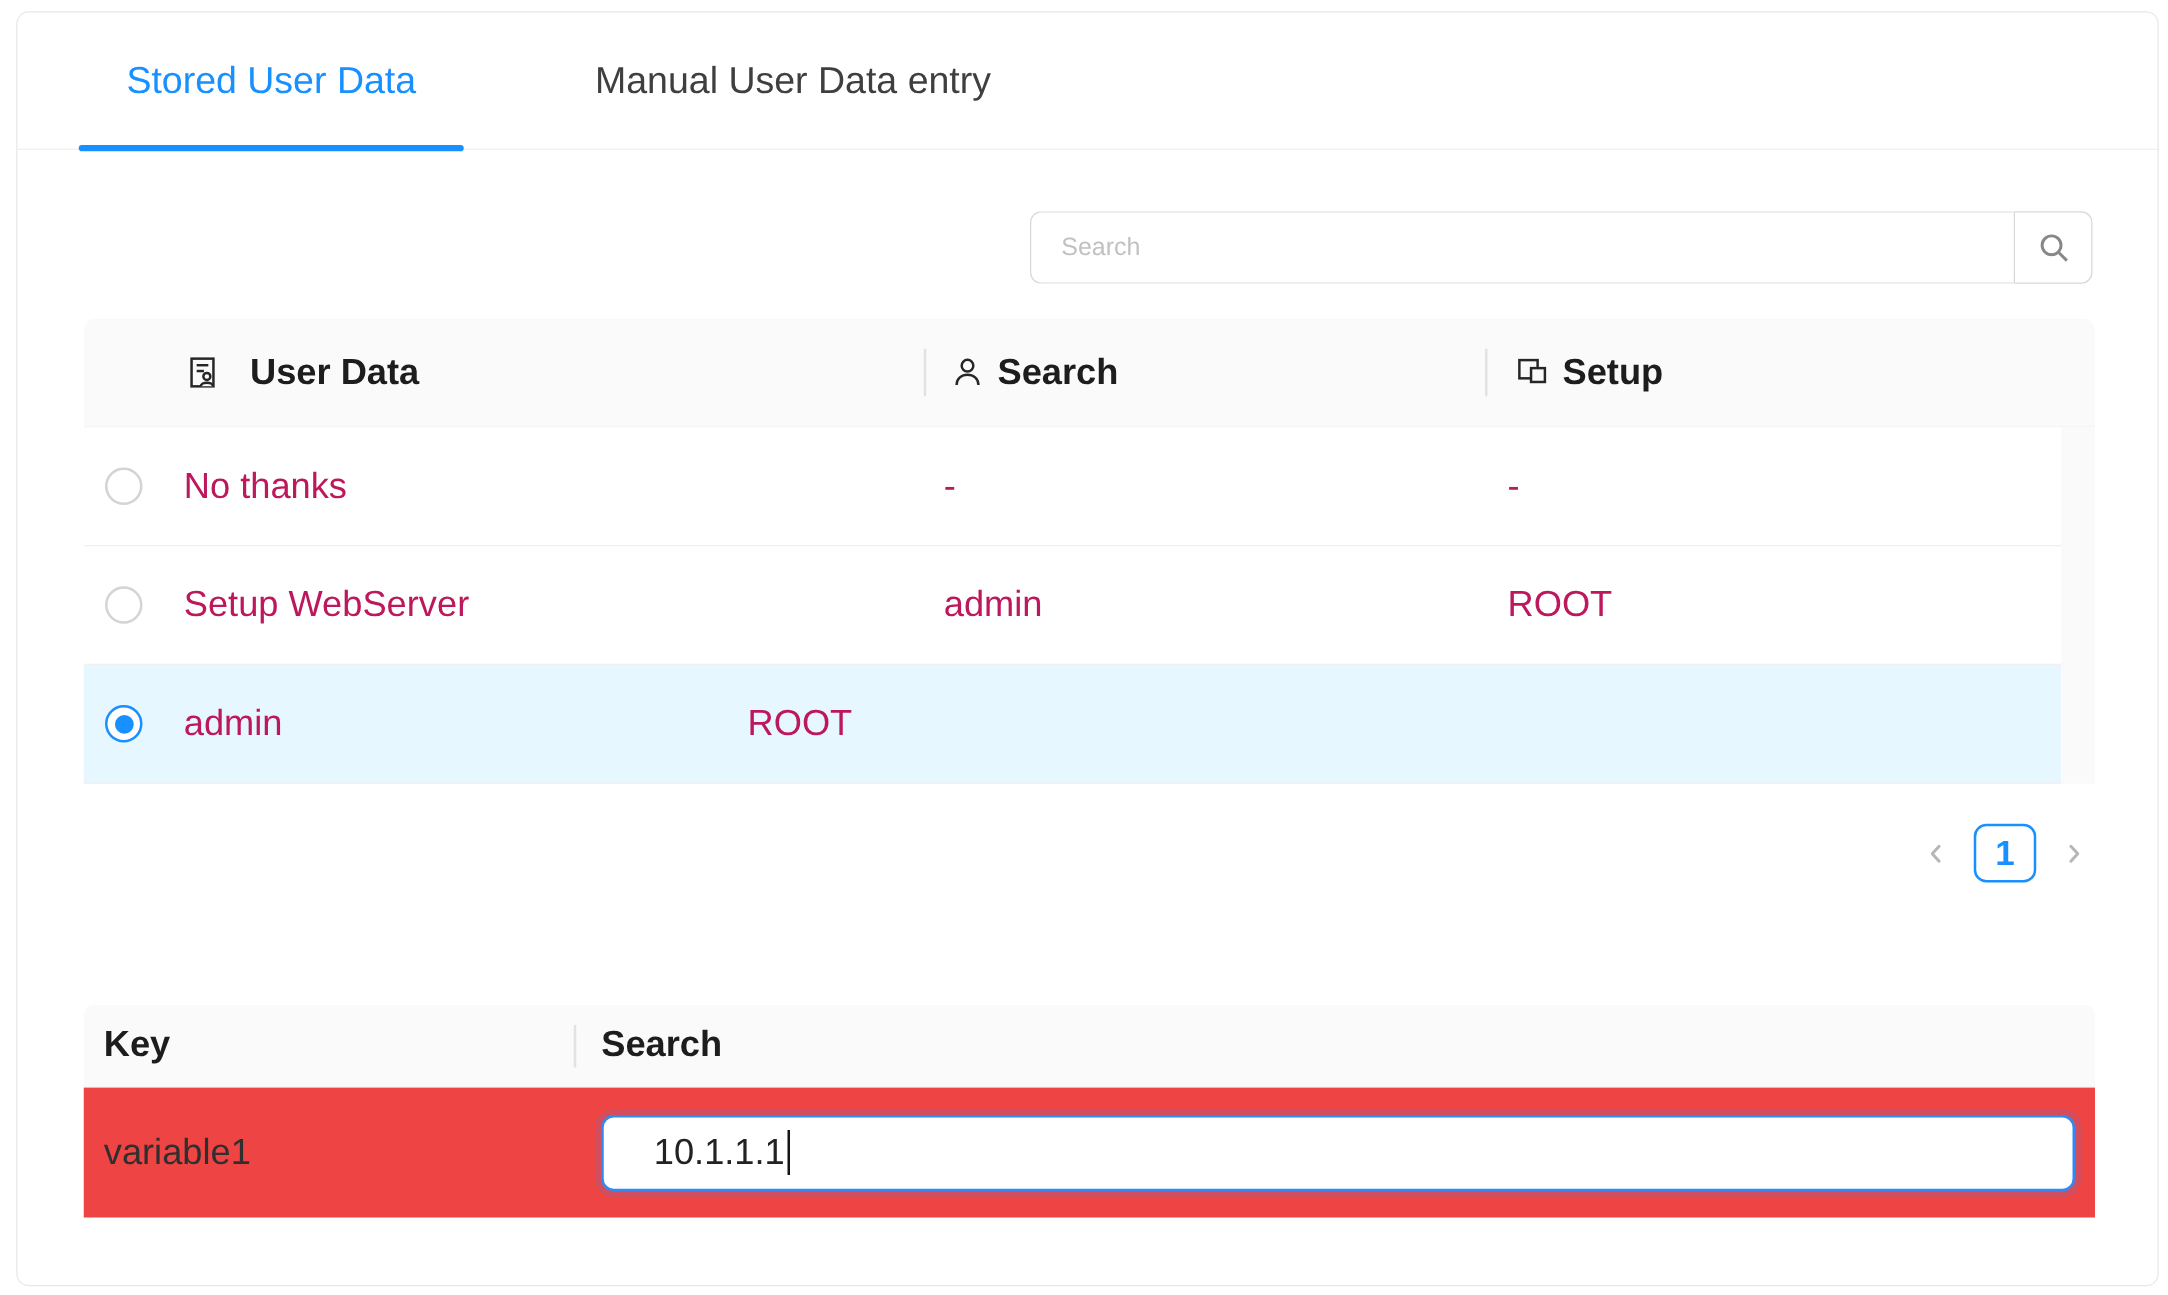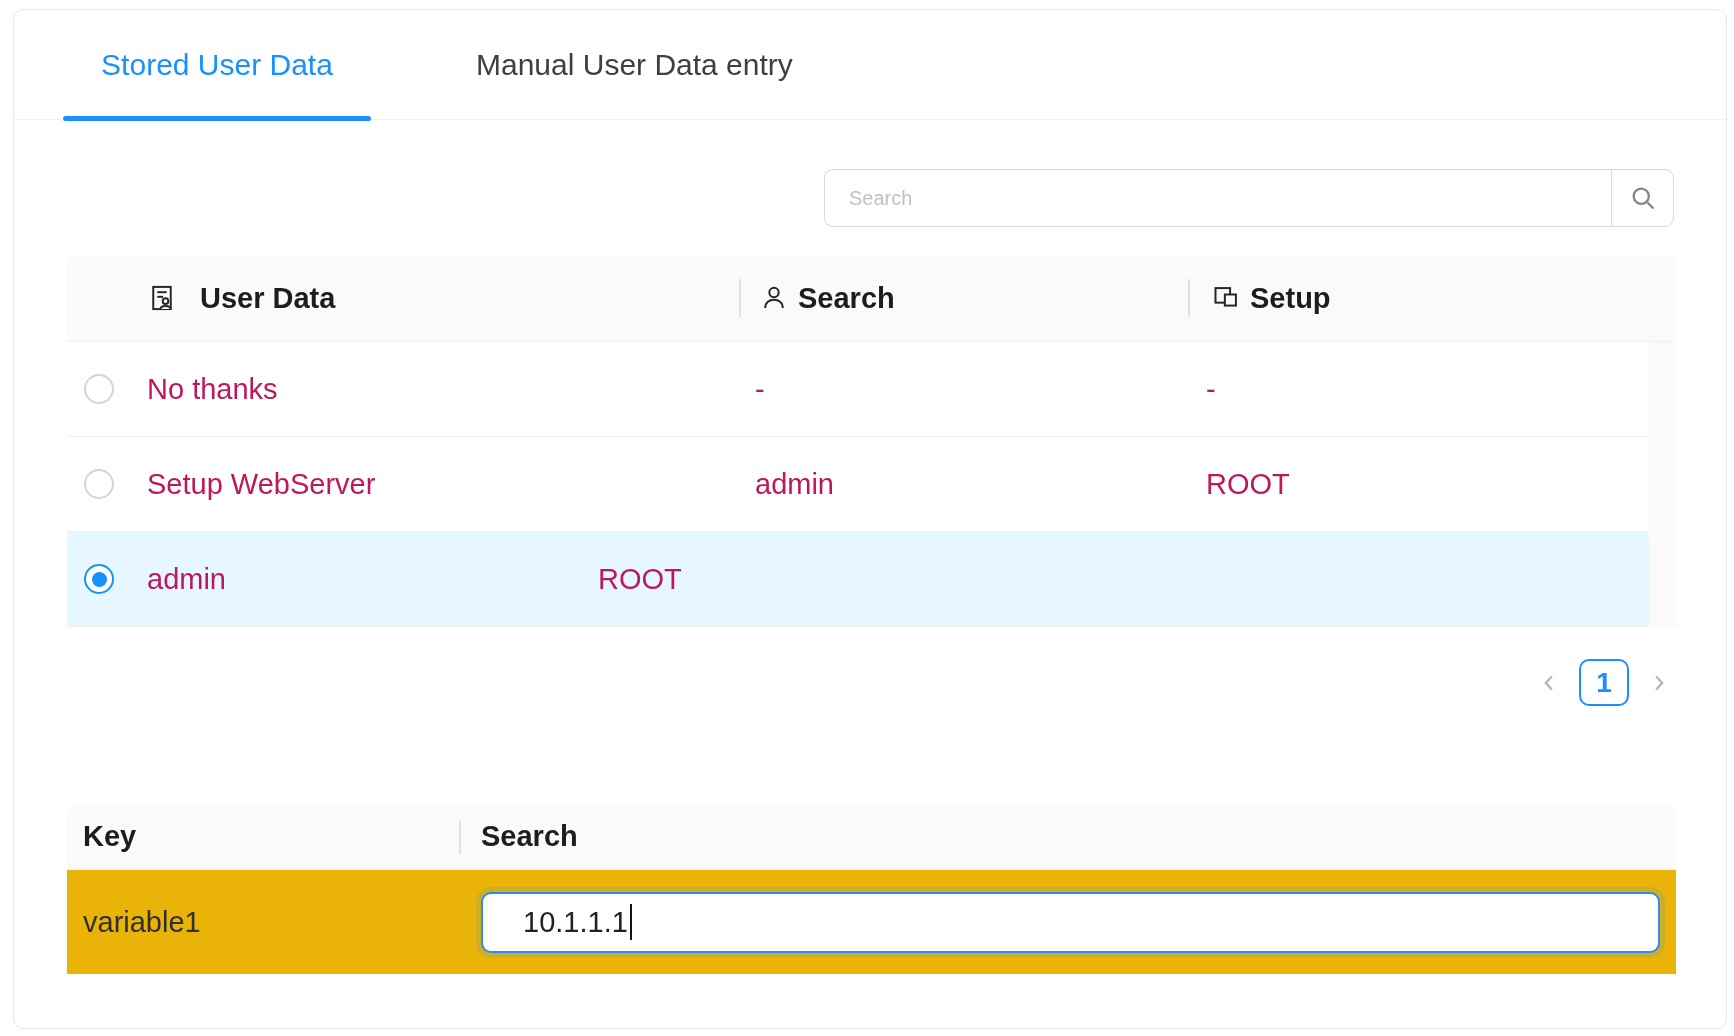--- a/index.html
+++ b/index.html
@@ -69,21 +69,21 @@
              background:#fff; }
 
   
   .kv { position:absolute; left:53px; top:794px; width:1609px; }
   .kv-head { height:66px; background:#fafafa; border-radius:8px 8px 0 0;
              border-bottom:1.5px solid #f2f2f2; display:flex; align-items:center;
              font-size:29px; font-weight:700; color:#1d1d1d; position:relative;justify-content:center; }
   .kv-sep { position:absolute; left:392px; top:16px; width:2px; height:34px; background:#e2e2e2; }
   .kv-key-col { width:392px; padding-left:16px; }
   .kv-val-col { flex:1; padding-left:22px; }
-  .kv-row { height:104px; background:#eab308; display:flex; align-items:center;
+  .kv-row { height:104px; background:#ef4444; display:flex; align-items:center;
             font-size:29px; color:#2f2f2f; }
   .kv-key-cell { width:392px; padding-left:16px; }
   .kv-val-cell { flex:1; padding-left:22px; }
   .value-input { width:1179px; height:61px; background:#fff; border:2.5px solid #2f8af5;
                  border-radius:10px; box-shadow:0 0 0 5px rgba(24,144,255,0.13);
                  display:flex; align-items:center; padding-left:40px; font-size:29px;
                  color:#222; cursor:text; }
   .caret { display:inline-block; width:2.5px; height:36px; background:#151515;
            margin-left:2px; animation:blink 1s steps(1) infinite; }
   @keyframes blink { 50% { opacity:0; } }

